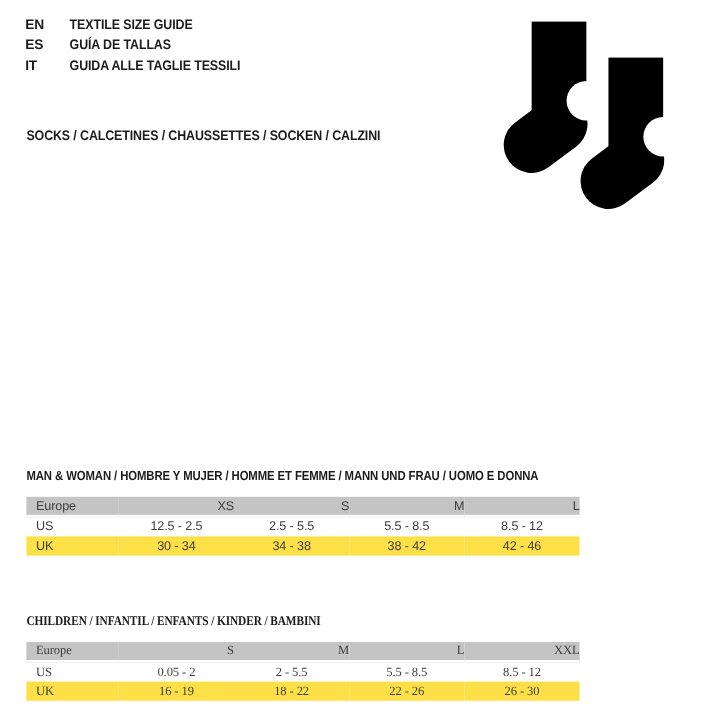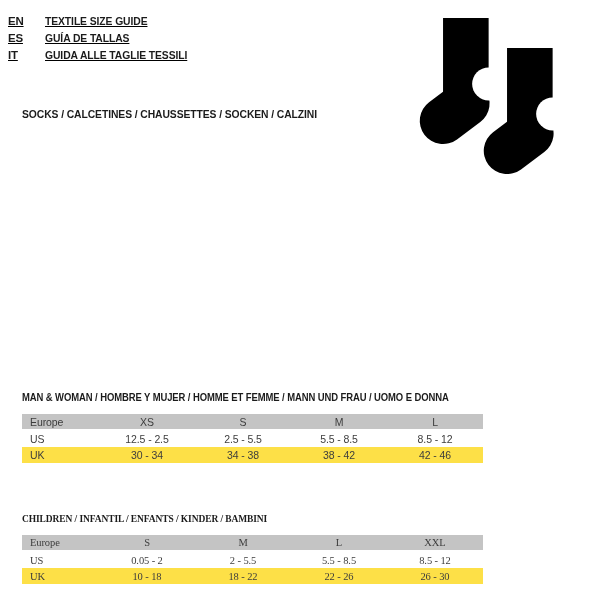--- a/index.html
+++ b/index.html
@@ -6,21 +6,21 @@
   body{
     width:600px;height:600px;
     background:#ffffff;
     font-family:"Liberation Sans", sans-serif;
     position:relative;
     -webkit-font-smoothing:antialiased;
   }
   .page{position:absolute;inset:0;background:#fff;overflow:hidden;}
 
   
-  .lang-block{position:absolute;left:8px;top:12px;text-decoration:underline;}
+  .lang-block{position:absolute;left:21px;top:12px;}
   .lang-row{display:flex;align-items:center;height:17px;}
   .lang-code{
     width:37px;flex:0 0 37px;
     font-size:11.5px;font-weight:700;color:#1b1b1b;letter-spacing:-.2px;
   }
   .lang-label{
     font-size:11.5px;font-weight:700;color:#1b1b1b;white-space:nowrap;
     display:inline-block;transform:scaleX(.9);transform-origin:0 50%;letter-spacing:-.1px;
   }
   .category-line{
@@ -42,21 +42,21 @@
   }
   table.size-table{
     border-collapse:separate;border-spacing:0;table-layout:fixed;
     width:461px;margin-top:10px;
   }
   table.size-table col.c-region{width:77px;}
   table.size-table col.c-size{width:96px;}
   table.size-table th{
     background:#c4c4c4;
     font-size:10.5px;font-weight:400;color:#3d3d3d;
-    height:15px;padding:0;text-align:center;
+    height:15px;padding:0;text-align:right;
     border-bottom:2px solid #ffffff;letter-spacing:-.1px;
   }
   table.size-table th.cell-region{text-align:left;padding-left:8px;}
   table.size-table td{
     font-size:10.5px;font-weight:400;color:#3d3d3d;
     height:16px;padding:0;text-align:center;letter-spacing:-.1px;margin-top:20px;
   }
   table.size-table td.cell-region{text-align:left;padding-left:8px;}
   table.size-table tr.alt td{background:#fde047;}
 </style>
@@ -161,21 +161,21 @@
       <tbody>
         <tr>
           <td class="cell-region">US</td>
           <td>0.05 - 2</td>
           <td>2 - 5.5</td>
           <td>5.5 - 8.5</td>
           <td>8.5 - 12</td>
         </tr>
         <tr class="alt">
           <td class="cell-region">UK</td>
-          <td>10 - 18</td>
+          <td>16 - 19</td>
           <td>18 - 22</td>
           <td>22 - 26</td>
           <td>26 - 30</td>
         </tr>
       </tbody>
     </table>
   </div>
 
 </div>
 

